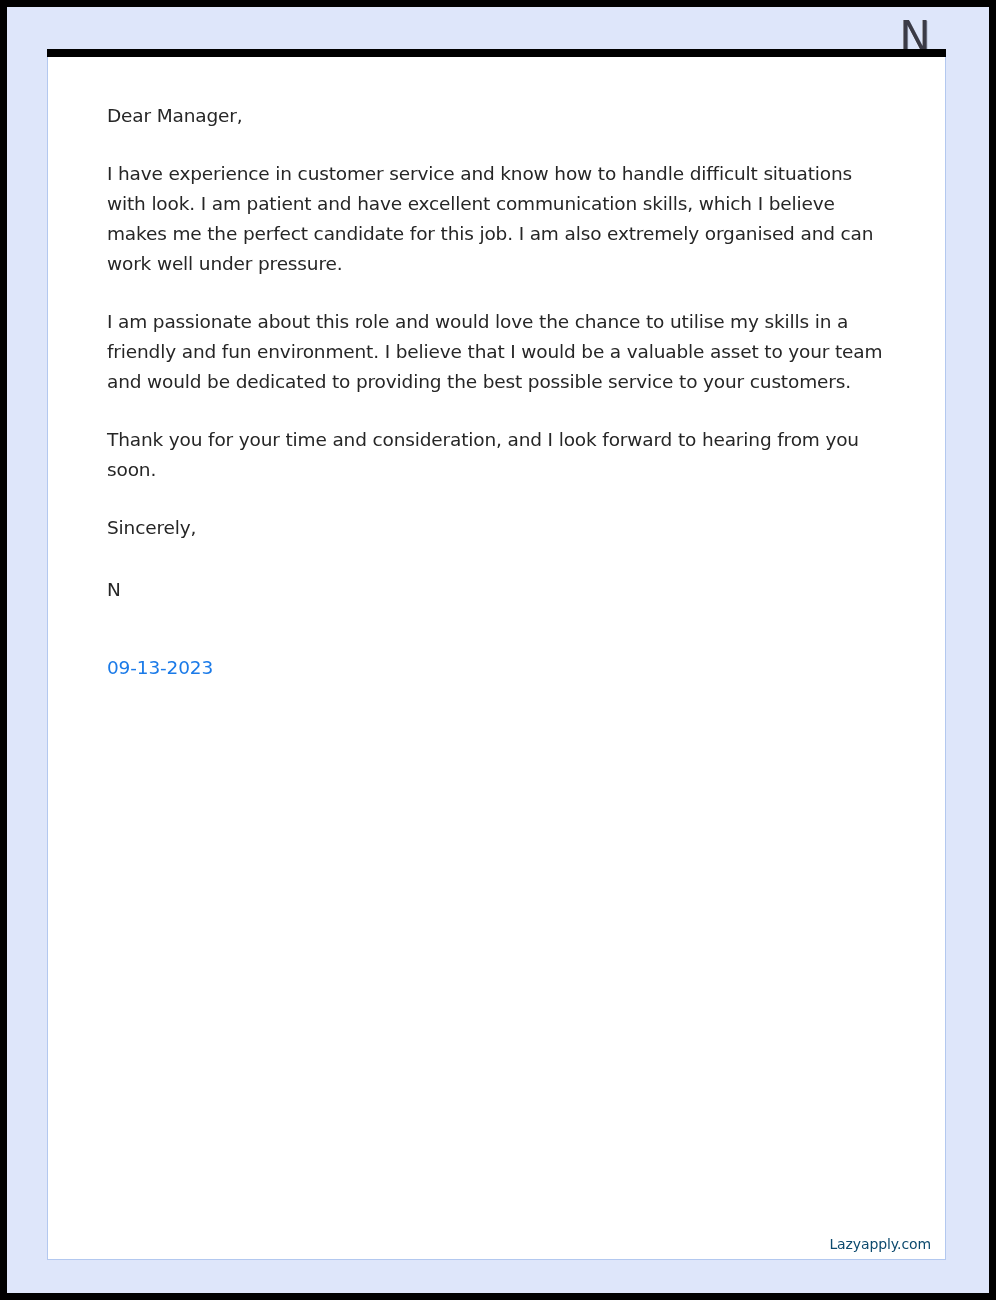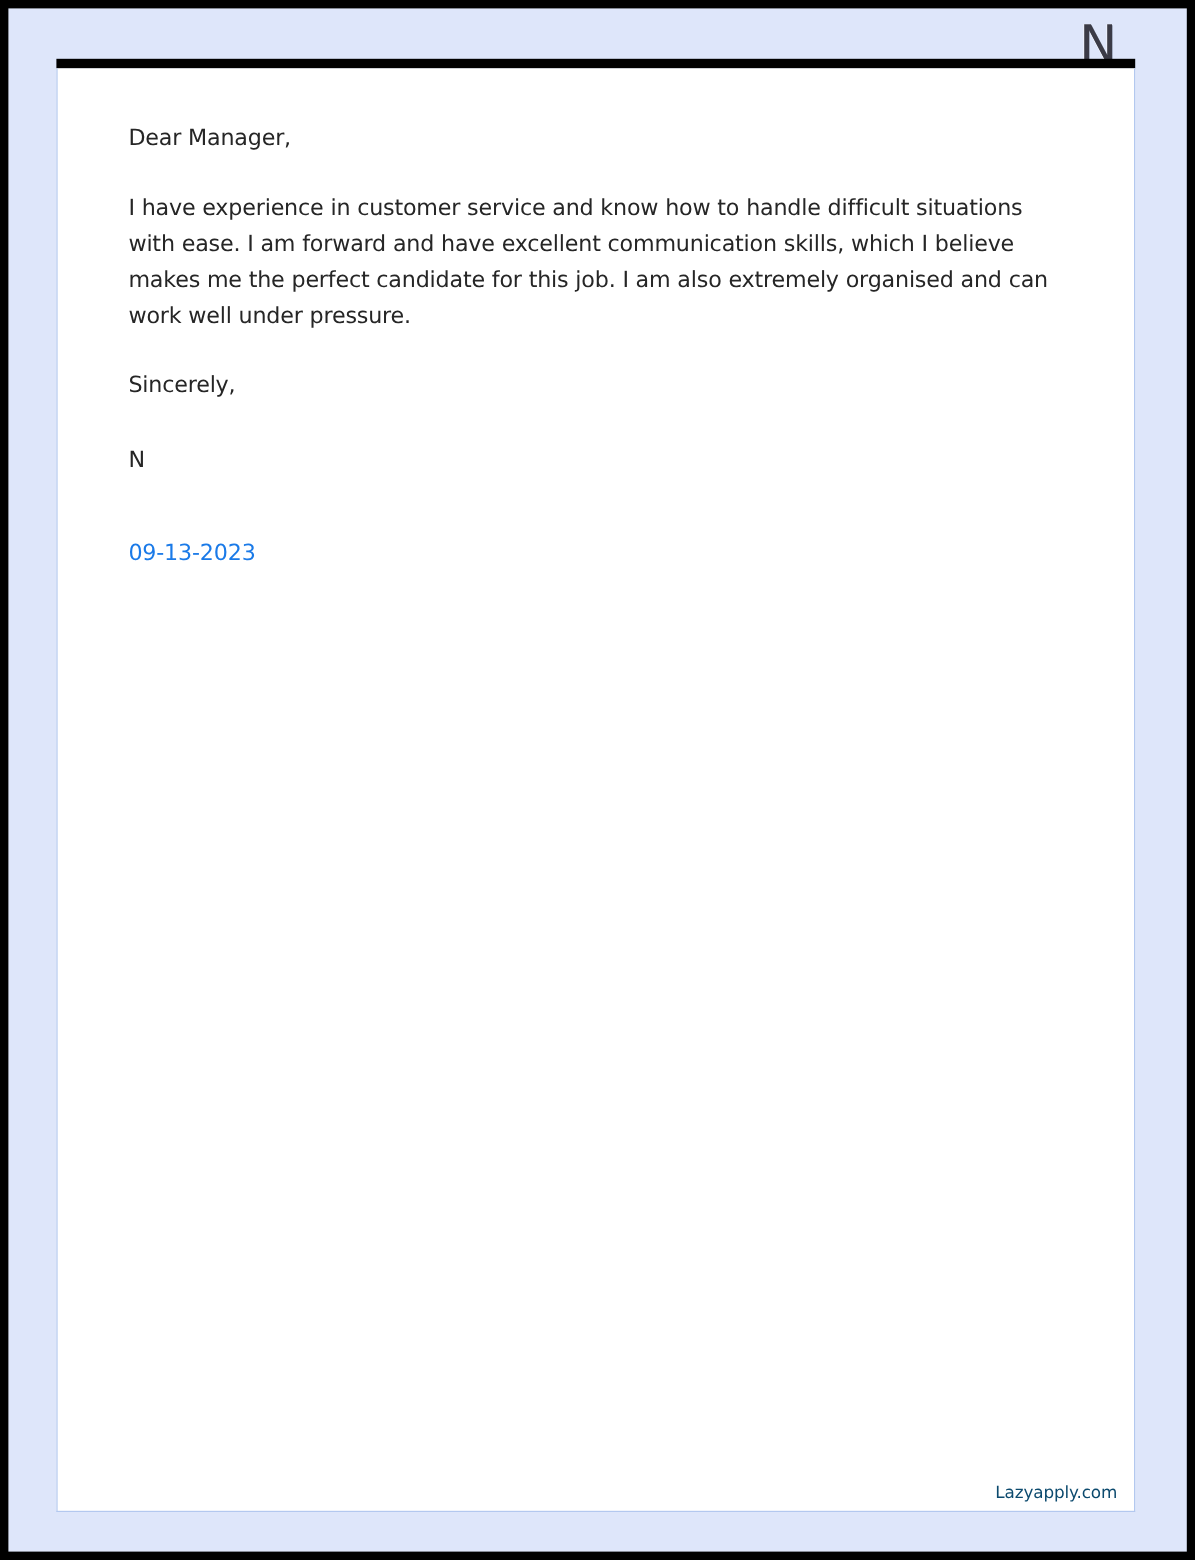--- a/index.html
+++ b/index.html
@@ -137,23 +137,25 @@
 
     <div class="top-rule"></div>
 
     <div class="page">
 
       <div class="page-body">
 
         <p class="letter-line salutation">Dear Manager,</p>
 
 
-        <p class="letter-para">I have experience in customer service and know how to handle difficult situations with ease. I am forward and have excellent communication skills, which I believe makes me the perfect candidate for this job. I am also extremely organised and can work well under pressure.</p>
+        <p class="letter-para">I have experience in customer service and know how to handle difficult situations with look. I am patient and have excellent communication skills, which I believe makes me the perfect candidate for this job. I am also extremely organised and can work well under pressure.</p>
 
+        <p class="letter-para">I am passionate about this role and would love the chance to utilise my skills in a friendly and fun environment. I believe that I would be a valuable asset to your team and would be dedicated to providing the best possible service to your customers.</p>
 
+        <p class="letter-line">Thank you for your time and consideration, and I look forward to hearing from you soon.</p>
 
         <p class="letter-line signoff">Sincerely,</p>
 
         <p class="letter-line signature-name">N</p>
 
         <p class="letter-line signature-date">09-13-2023</p>
 
       </div>
 
       <div class="page-footer">Lazyapply.com</div>

